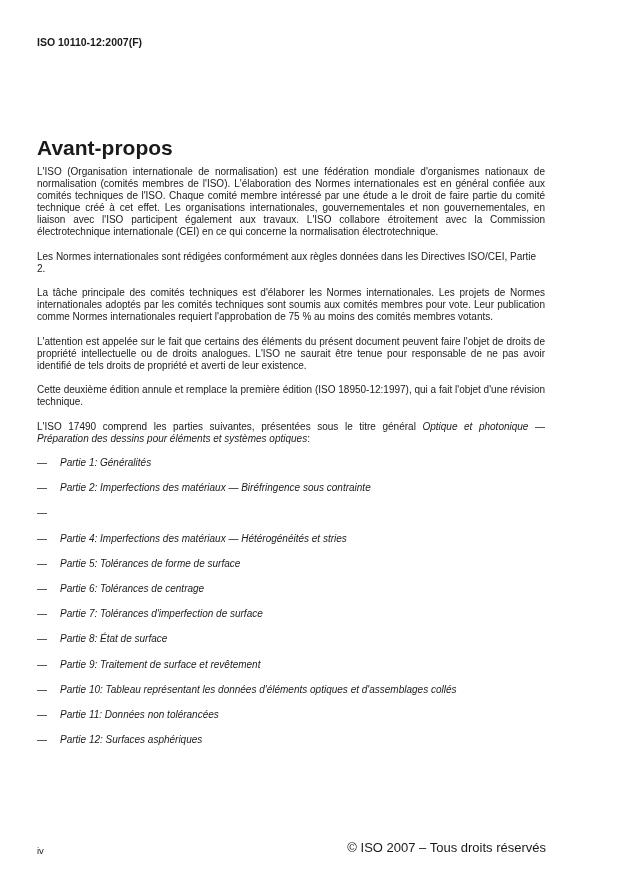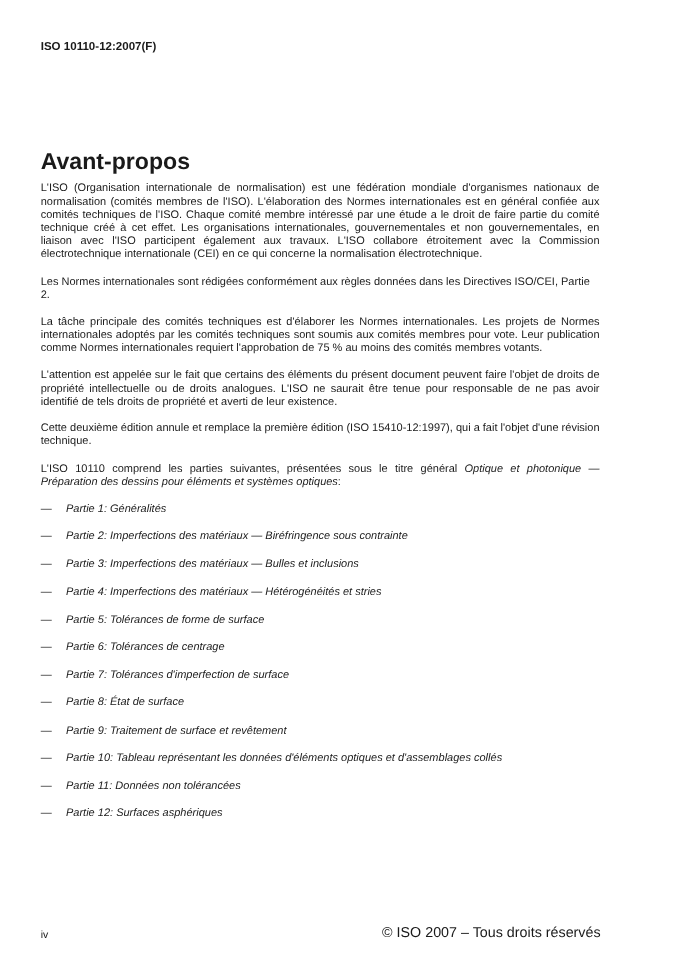--- a/index.html
+++ b/index.html
@@ -21,29 +21,29 @@
 
 <div class="header">ISO 10110-12:2007(F)</div>
 
 <div class="title">Avant-propos</div>
 
 <div class="body">
   <p>L'ISO (Organisation internationale de normalisation) est une fédération mondiale d'organismes nationaux de normalisation (comités membres de l'ISO). L'élaboration des Normes internationales est en général confiée aux comités techniques de l'ISO. Chaque comité membre intéressé par une étude a le droit de faire partie du comité technique créé à cet effet. Les organisations internationales, gouvernementales et non gouvernementales, en liaison avec l'ISO participent également aux travaux. L'ISO collabore étroitement avec la Commission électrotechnique internationale (CEI) en ce qui concerne la normalisation électrotechnique.</p>
   <p style="text-align:left">Les Normes internationales sont rédigées conformément aux règles données dans les Directives ISO/CEI, Partie 2.</p>
   <p>La tâche principale des comités techniques est d'élaborer les Normes internationales. Les projets de Normes internationales adoptés par les comités techniques sont soumis aux comités membres pour vote. Leur publication comme Normes internationales requiert l'approbation de 75 % au moins des comités membres votants.</p>
   <p>L'attention est appelée sur le fait que certains des éléments du présent document peuvent faire l'objet de droits de propriété intellectuelle ou de droits analogues. L'ISO ne saurait être tenue pour responsable de ne pas avoir identifié de tels droits de propriété et averti de leur existence.</p>
-  <p style="text-align:left">Cette deuxième édition annule et remplace la première édition (ISO 15410-12:1997), qui a fait l'objet d'une révision technique.</p>
+  <p style="text-align:left">Cette deuxième édition annule et remplace la première édition (ISO 18950-12:1997), qui a fait l'objet d'une révision technique.</p>
   <p>
-    <span>L'ISO 10110 comprend les parties suivantes, présentées sous le titre général </span><em>Optique et photonique — Préparation des dessins pour éléments et systèmes optiques</em><span>:</span>
+    <span>L'ISO 17490 comprend les parties suivantes, présentées sous le titre général </span><em>Optique et photonique — Préparation des dessins pour éléments et systèmes optiques</em><span>:</span>
   </p>
 
   <ul class="list" style="margin-top:4px">
     <li><span class="dash">—</span><span>Partie 1: Généralités</span></li>
     <li><span class="dash">—</span><span>Partie 2: Imperfections des matériaux — Biréfringence sous contrainte</span></li>
-    <li><span class="dash">—</span><span>Partie 3: Imperfections des matériaux — Bulles et inclusions</span></li>
+    <li><span class="dash">—</span></li>
     <li><span class="dash">—</span><span>Partie 4: Imperfections des matériaux — Hétérogénéités et stries</span></li>
     <li><span class="dash">—</span><span>Partie 5: Tolérances de forme de surface</span></li>
     <li><span class="dash">—</span><span>Partie 6: Tolérances de centrage</span></li>
     <li><span class="dash">—</span><span>Partie 7: Tolérances d'imperfection de surface</span></li>
     <li><span class="dash">—</span><span>Partie 8: État de surface</span></li>
     <li><span class="dash">—</span><span>Partie 9: Traitement de surface et revêtement</span></li>
     <li><span class="dash">—</span><span>Partie 10: Tableau représentant les données d'éléments optiques et d'assemblages collés</span></li>
     <li><span class="dash">—</span><span>Partie 11: Données non tolérancées</span></li>
     <li><span class="dash">—</span><span>Partie 12: Surfaces asphériques</span></li>
   </ul>

